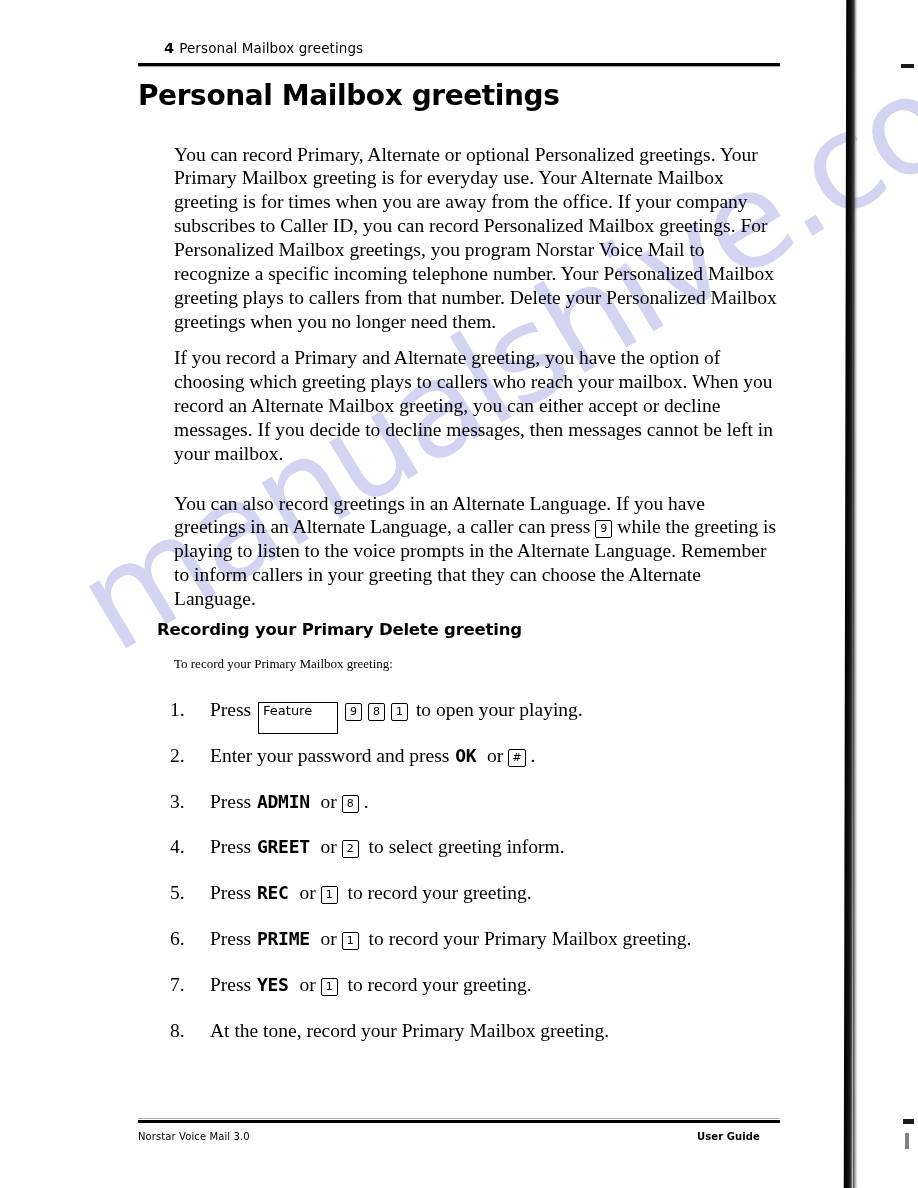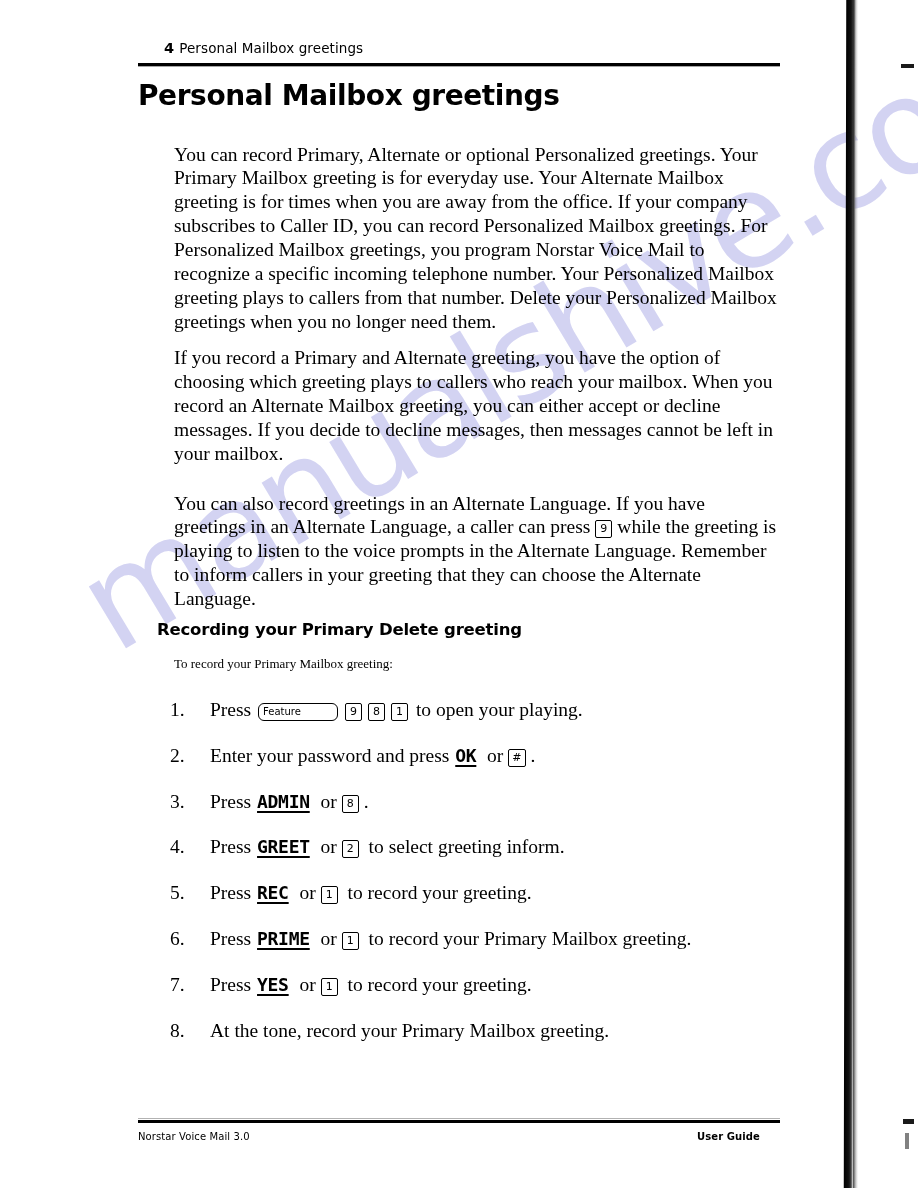--- a/index.html
+++ b/index.html
@@ -186,39 +186,38 @@
     background: #fff;
   }
   .keycap.inline-key {
     margin: 0 5px;
   }
 
   .featurecap {
     display: inline-block;
     vertical-align: 1px;
     width: 80px;
-    height: 18px;
+    height: 32px;
     line-height: 16px;
     margin: 0 4px 0 2px;
     padding-left: 4px;
     border: 1.4px solid #000;
-    border-radius: 6px;
-    font-family: "DejaVu Sans", sans-serif;
-    font-size: 10px;
+    border-radius: 0;
+    font-family: "DejaVu Sans", sans-serif;
+    font-size: 13px;
     text-align: left;
     background: #fff;
     box-sizing: border-box;
   }
 
   .disp {
     font-family: "DejaVu Sans Mono", monospace;
     font-weight: bold;
     font-size: 18px;
     letter-spacing: -.3px;
-    text-decoration: underline;
     text-underline-offset: 2.5px;
     text-decoration-thickness: 2px;
     padding: 0 1px;
   }
 
   
   .rule-bot {
     position: absolute;
     left: 138px;
     top: 1120px;

